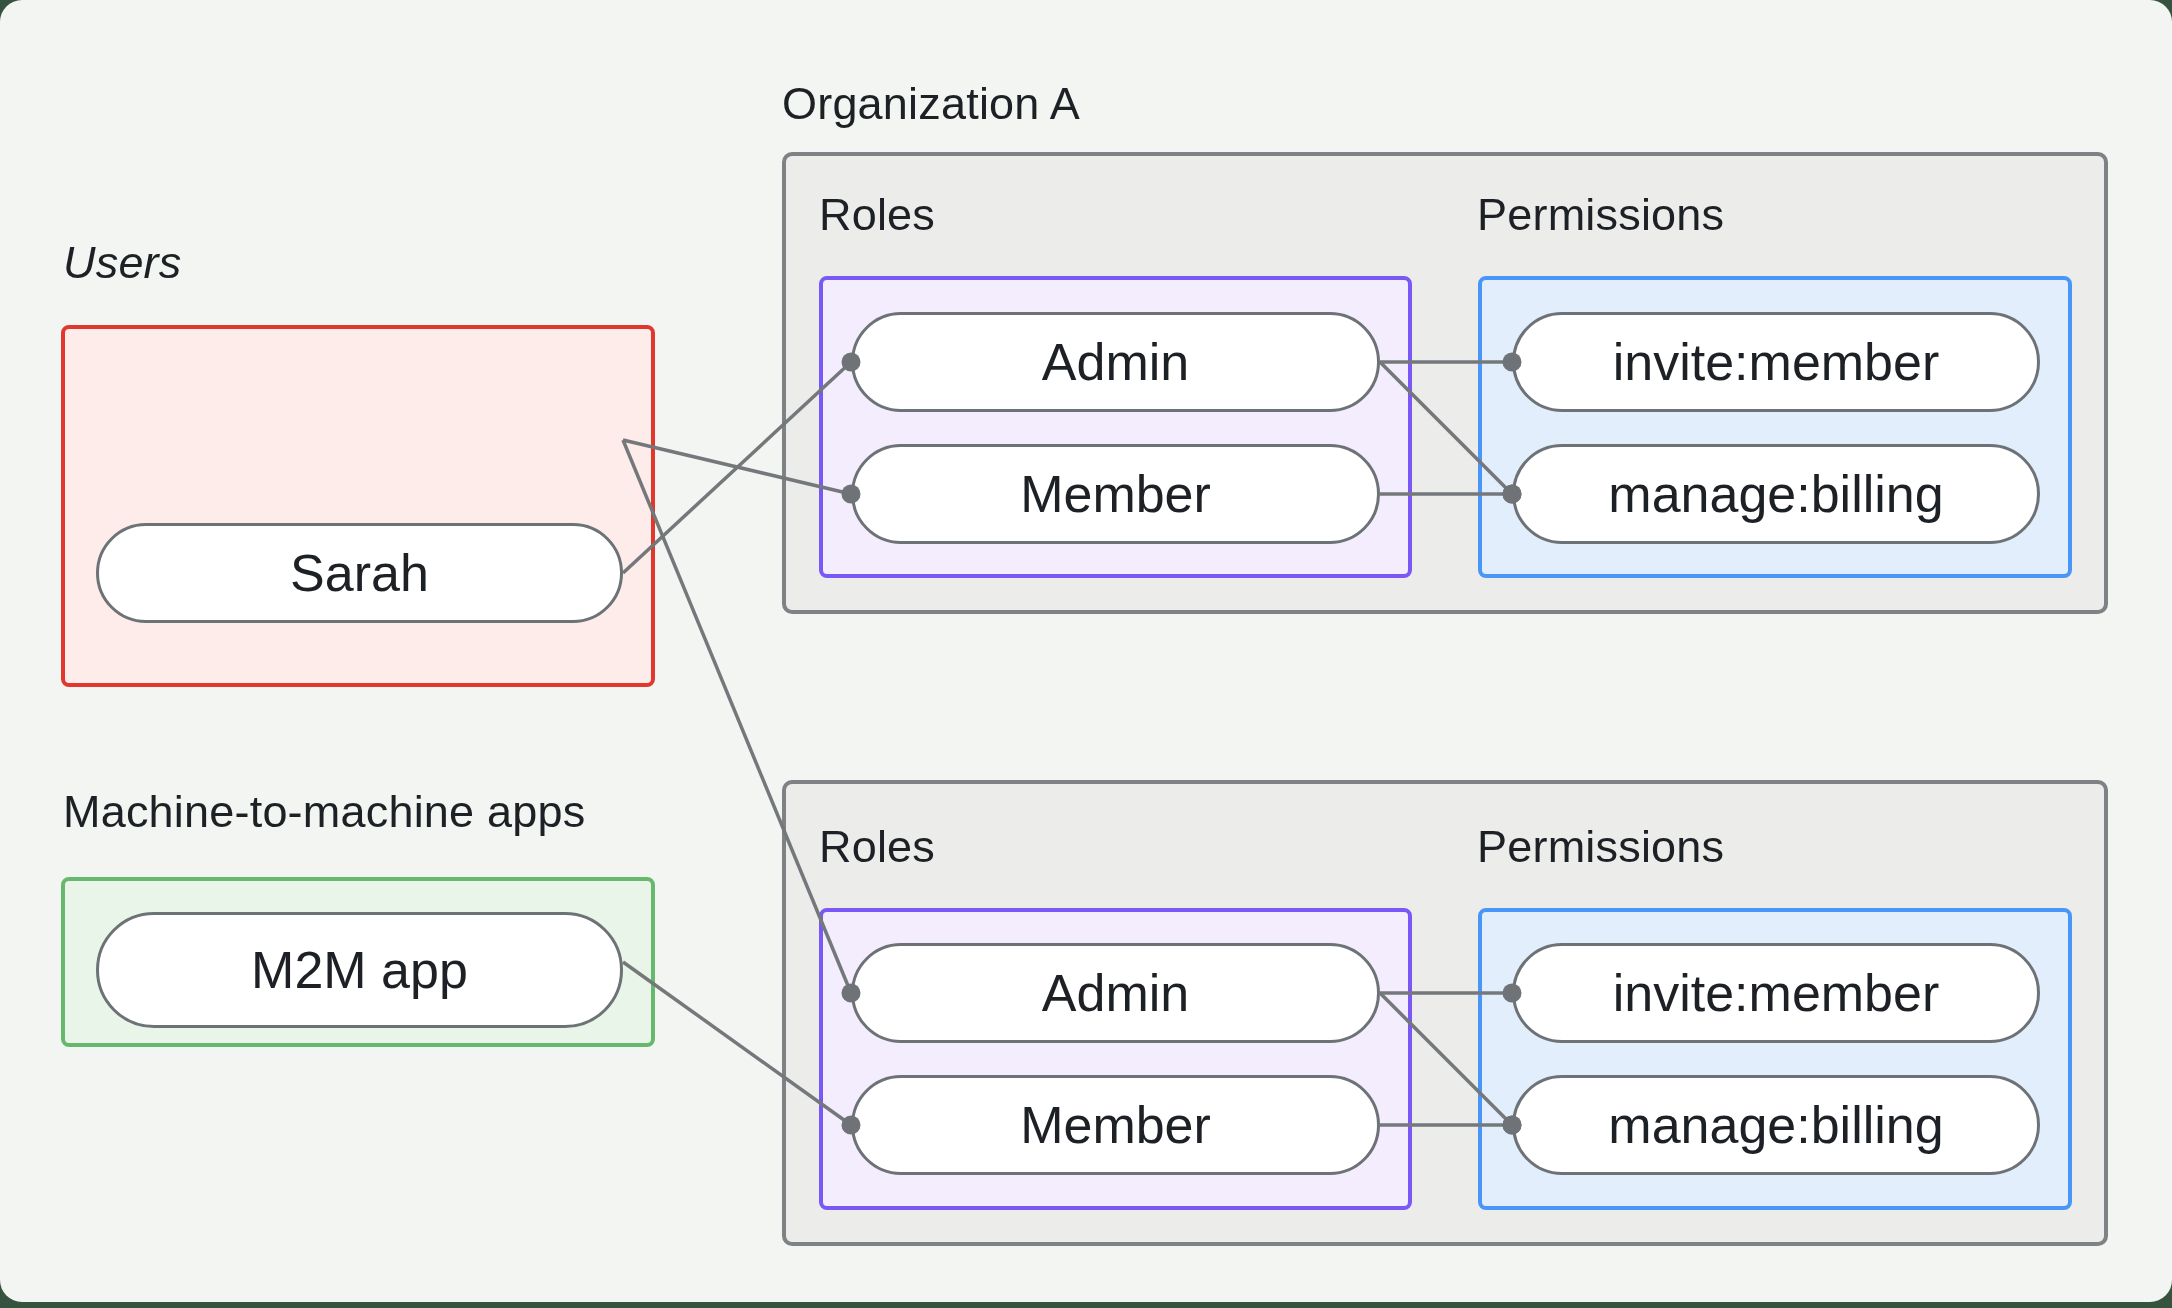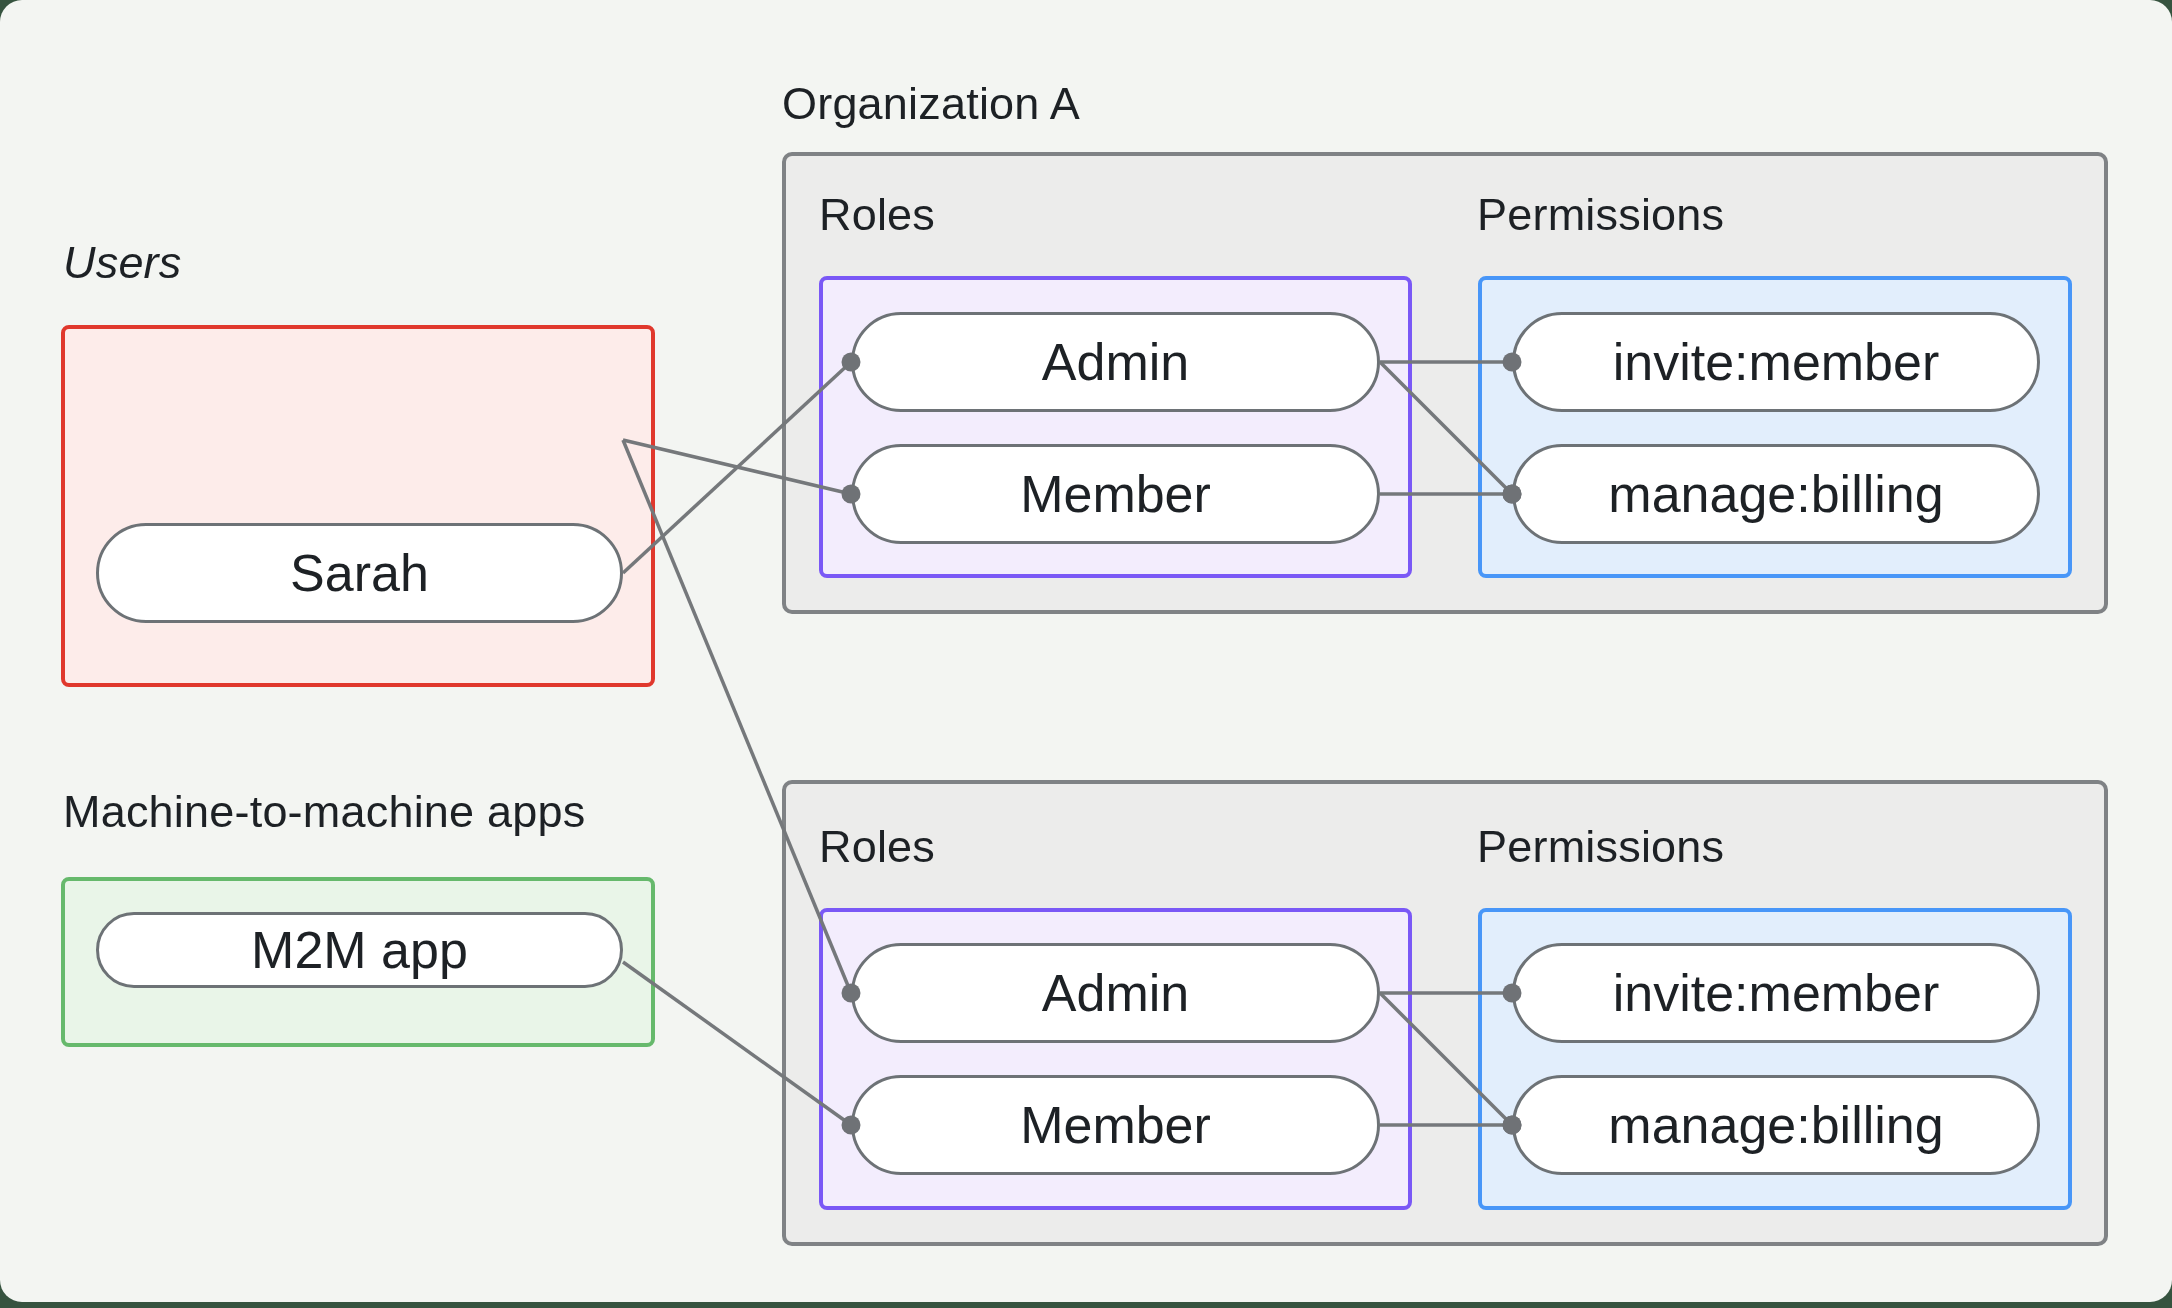--- a/index.html
+++ b/index.html
@@ -62,21 +62,21 @@
 <div id="card">
 
   <div class="section-label" style="left:63px; top:240px;font-style:italic;">Users</div>
   <div class="section-label" style="left:63px; top:789px;">Machine-to-machine apps</div>
   <div class="section-label" style="left:782px; top:81px;">Organization A</div>
 
   <div class="gbox users-box" style="left:61px; top:325px; width:594px; height:362px;"></div>
   <div class="pill" style="left:96px; top:523px; width:527px; height:100px;">Sarah</div>
 
   <div class="gbox m2m-box" style="left:61px; top:877px; width:594px; height:170px;"></div>
-  <div class="pill" style="left:96px; top:912px; width:527px; height:76px;">M2M app</div>
+  <div class="pill" style="left:96px; top:912px; width:527px; height:116px;">M2M app</div>
 
   <div class="gbox org-box" style="left:782px; top:152px; width:1326px; height:462px;"></div>
   <div class="section-label" style="left:819px; top:192px;">Roles</div>
   <div class="section-label" style="left:1477px; top:192px;">Permissions</div>
   <div class="gbox roles-box" style="left:819px; top:276px; width:593px; height:302px;"></div>
   <div class="gbox perms-box" style="left:1478px; top:276px; width:594px; height:302px;"></div>
   <div class="pill" style="left:851px; top:312px; width:529px; height:100px;">Admin</div>
   <div class="pill" style="left:851px; top:444px; width:529px; height:100px;">Member</div>
   <div class="pill" style="left:1512px; top:312px; width:528px; height:100px;">invite:member</div>
   <div class="pill" style="left:1512px; top:444px; width:528px; height:100px;">manage:billing</div>

